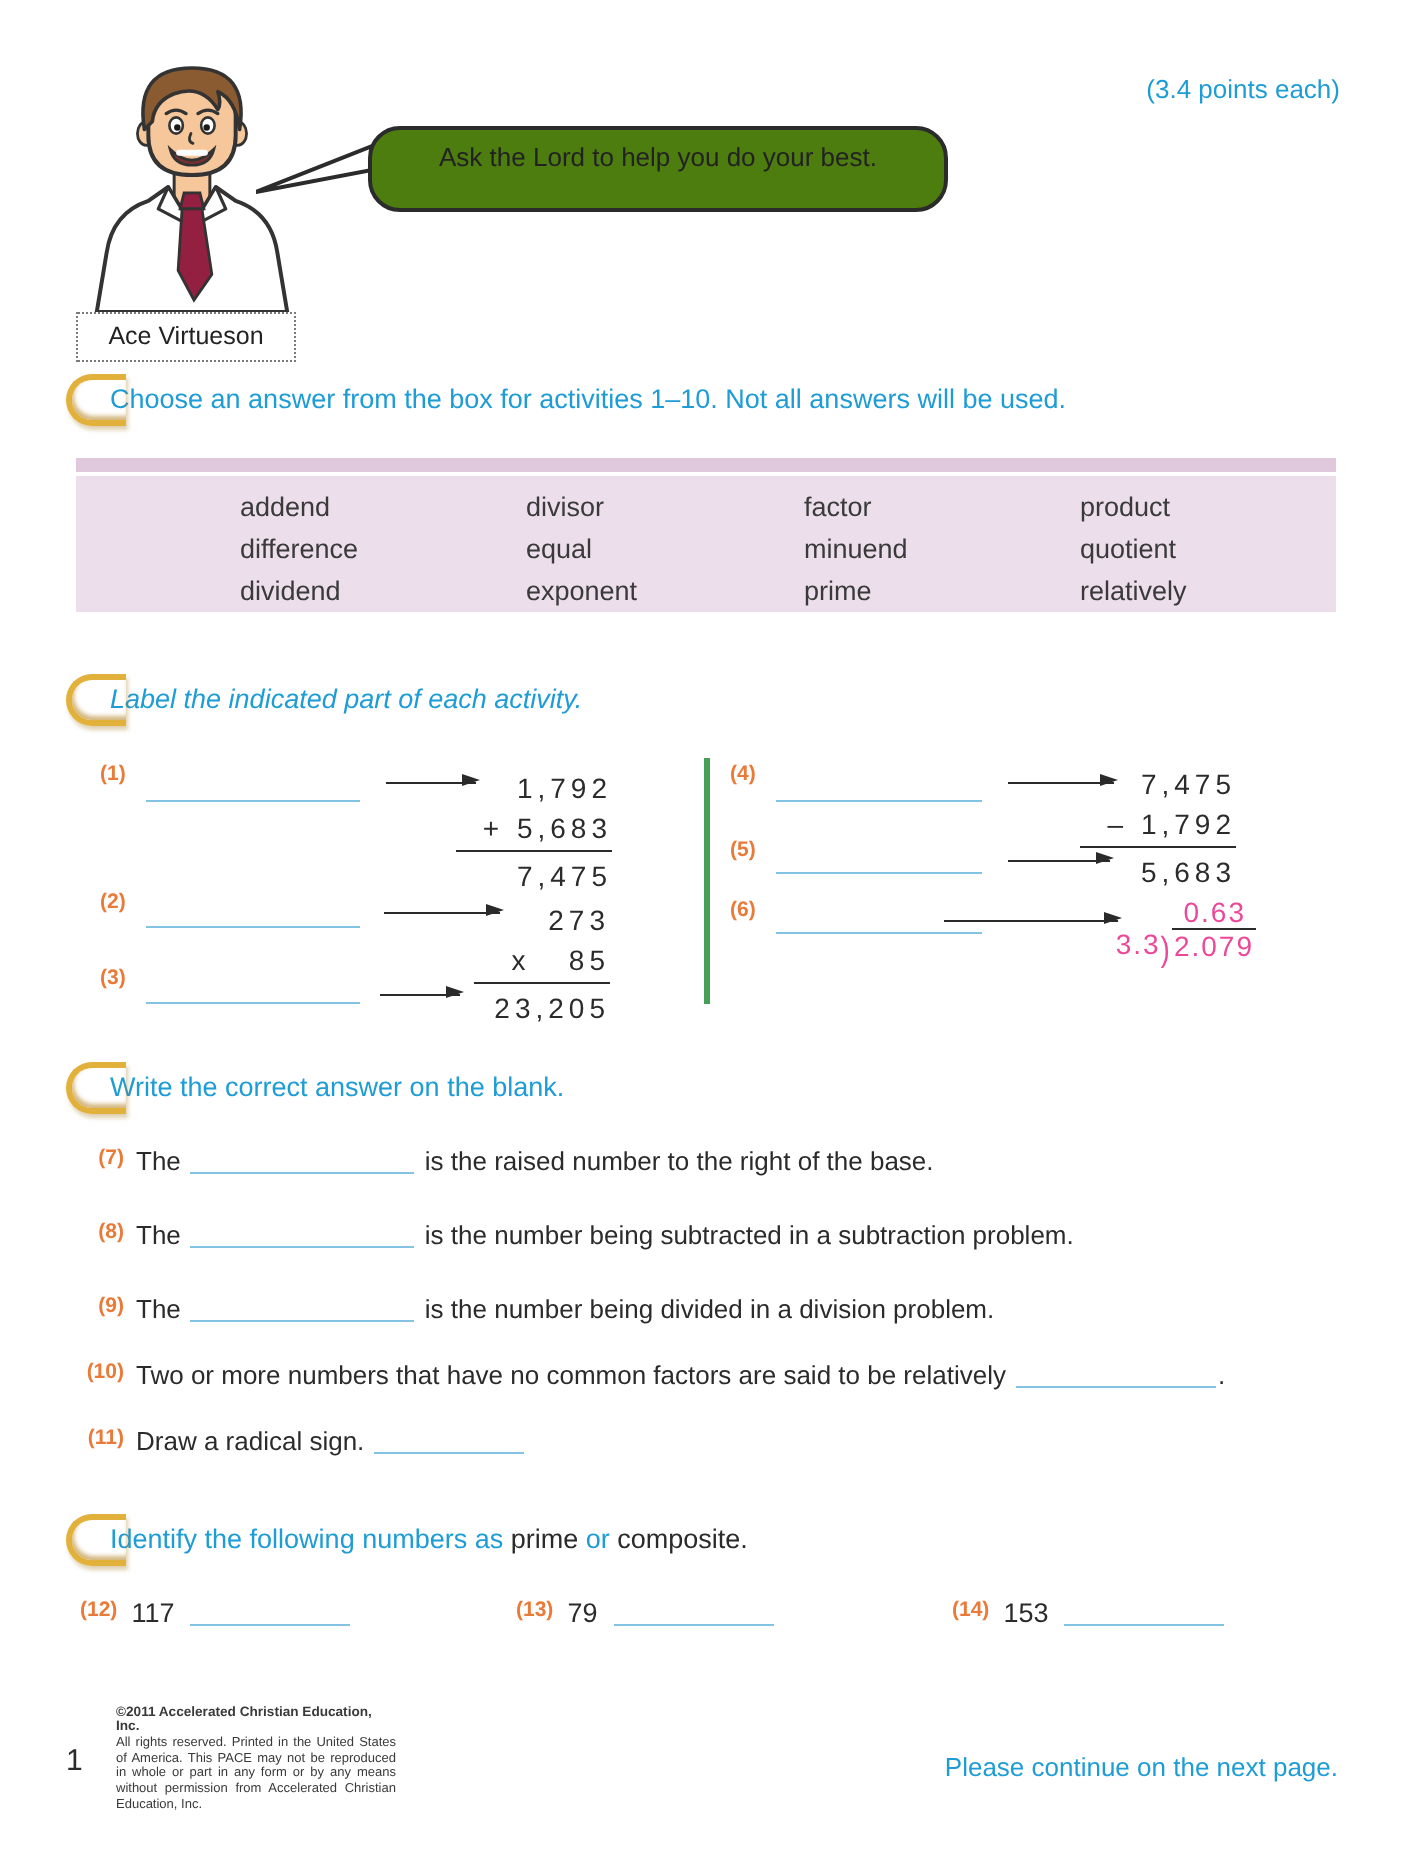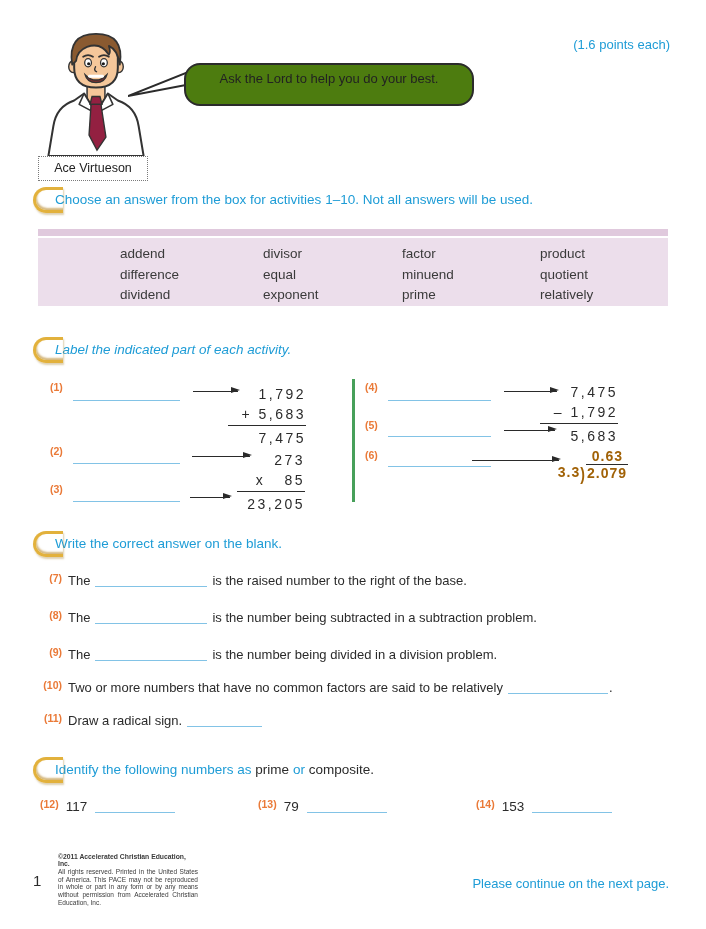--- a/index.html
+++ b/index.html
@@ -40,38 +40,38 @@
     box-shadow: inset 1px -2px 2px rgba(176,124,20,.55), 1px 2px 2px rgba(160,120,30,.35);
   }
 
   
   .word-strip { position:absolute; left:38px; top:229px; width:630px; height:7px; background:#e0c9dd; }
   .word-box {
     position:absolute; left:38px; top:238px; width:630px; height:68px; background:#ecdeeb;
     display:grid; grid-template-columns:143px 139px 138px 1fr;
     padding:6px 0 0 82px; font-size:13.5px; line-height:20.5px; color:#3a3a3a;
   }
-  .word-col { display:flex; flex-direction:column; }
+  .word-col { display:flex; flex-direction:column;justify-content:space-between; }
 
   
   .qnum { font-size:10.5px; font-weight:bold; color:#ea7a38; }
   .ublank { position:absolute; height:16px; border-bottom:1.6px solid #82c3e6; }
   .arrow { position:absolute; height:0; border-top:1.7px solid #2a2a2a; }
   .arrow::after {
     content:''; position:absolute; right:-2px; top:-5px;
     border-left:9px solid #2a2a2a; border-top:3.6px solid transparent; border-bottom:3.6px solid transparent;
   }
 
   
   .stack { position:absolute; text-align:right; font-size:14px; letter-spacing:2.5px; line-height:20px; color:#2b2b2b; }
   .stack div { white-space:pre; }
   .stack .op-line { border-bottom:1.6px solid #2b2b2b; padding-bottom:1px; }
   .stack .res { padding-top:2px; }
 
-  .division { position:absolute; left:533px; top:449px; width:95px; font-size:14px; color:#a16207; letter-spacing:1px;font-weight:bold; }
+  .division { position:absolute; left:533px; top:449px; width:95px; font-size:14px; color:#ec4899; letter-spacing:1px; }
   .division .quot { text-align:right; padding-right:5px; line-height:15px; }
   .division .expr { display:flex; justify-content:flex-end; line-height:17px; }
   .division .paren { display:inline-block; transform:scaleY(1.25); transform-origin:top center; }
   .division .dividend { border-top:1.6px solid #2b2b2b; padding:0 1px 0 1px; }
 
   .green-divider { position:absolute; left:352px; top:379px; width:3px; height:123px; background:#47a05a; }
 
   
   .fill-row { position:absolute; left:40px; width:656px; font-size:13px; color:#2b2b2b; line-height:20px; white-space:nowrap; }
   .fill-row .qnum { display:inline-block; width:22px; text-align:right; margin-right:6px; position:relative; top:-3px; }
@@ -89,21 +89,21 @@
   .copyright { position:absolute; left:58px; top:853px; width:140px; color:#3a3a3a; }
   .copyright .c-title { font-size:6.8px; font-weight:bold; margin-bottom:1px; }
   .copyright .c-body { font-size:6.5px; line-height:7.7px; text-align:justify; }
   .continue-note { position:absolute; right:37px; top:876px; font-size:13px; color:#1e9cd6; }
 </style>
 </head>
 <body>
 
 <div class="page">
 
-  <div class="points-note">(1.6 points each)</div>
+  <div class="points-note">(3.4 points each)</div>
 
   <svg class="char-svg" viewBox="0 0 112 128">
 
     <rect x="47" y="48" width="18" height="26" fill="#f5c79a" stroke="#333" stroke-width="1.5"></rect>
 
     <path d="M8 127 L13 97 Q16 77 34 71 L44 64 L56 84 L68 64 L78 71 Q96 77 99 97 L104 127 Z" fill="#ffffff" stroke="#333" stroke-width="2" stroke-linejoin="round"></path>
 
     <path d="M44 64 L56 84 L39 75 Z" fill="#fff" stroke="#333" stroke-width="1.6" stroke-linejoin="round"></path>
     <path d="M68 64 L56 84 L73 75 Z" fill="#fff" stroke="#333" stroke-width="1.6" stroke-linejoin="round"></path>
 

